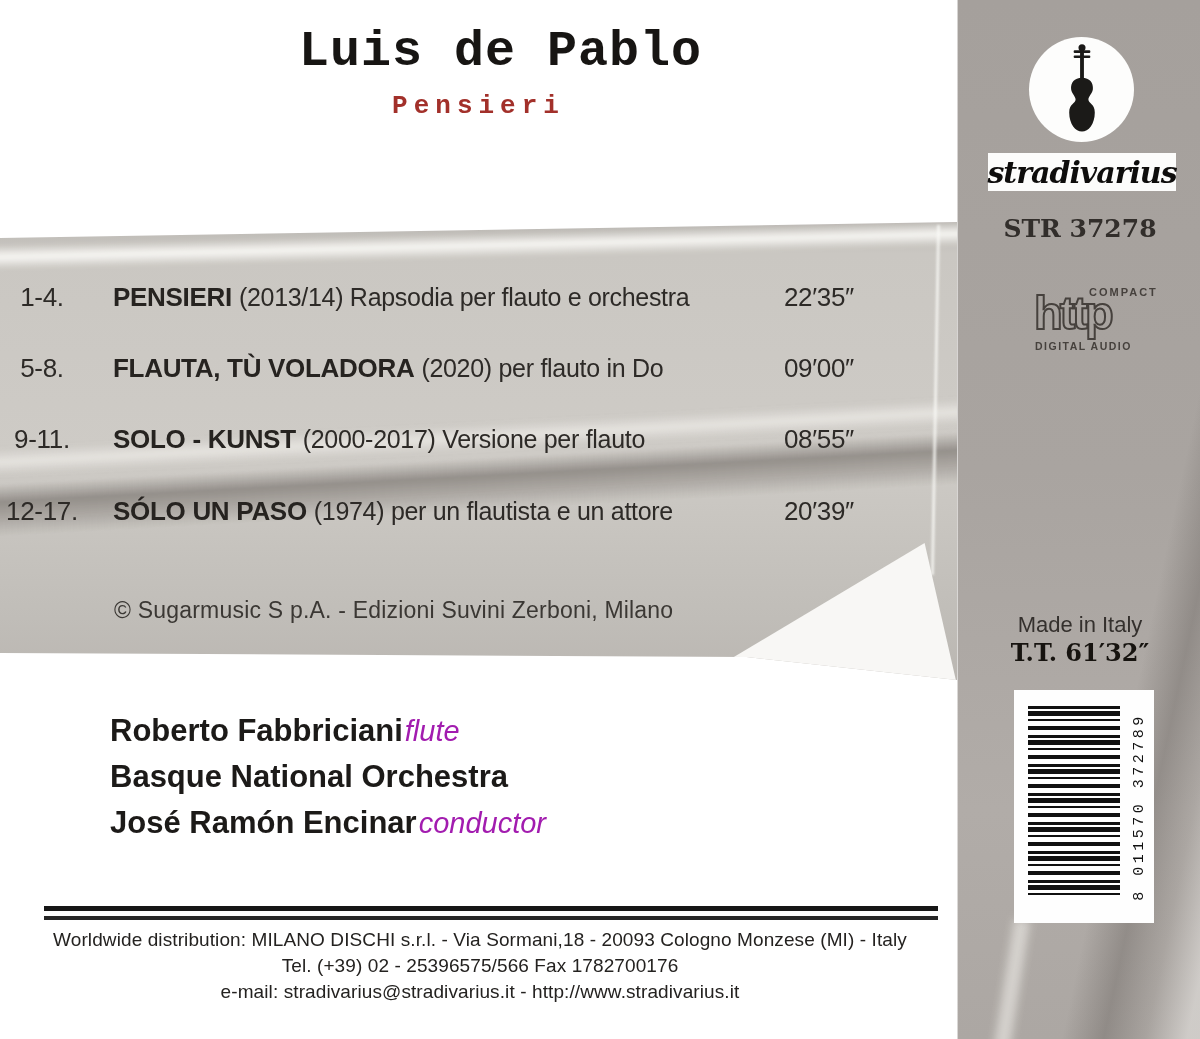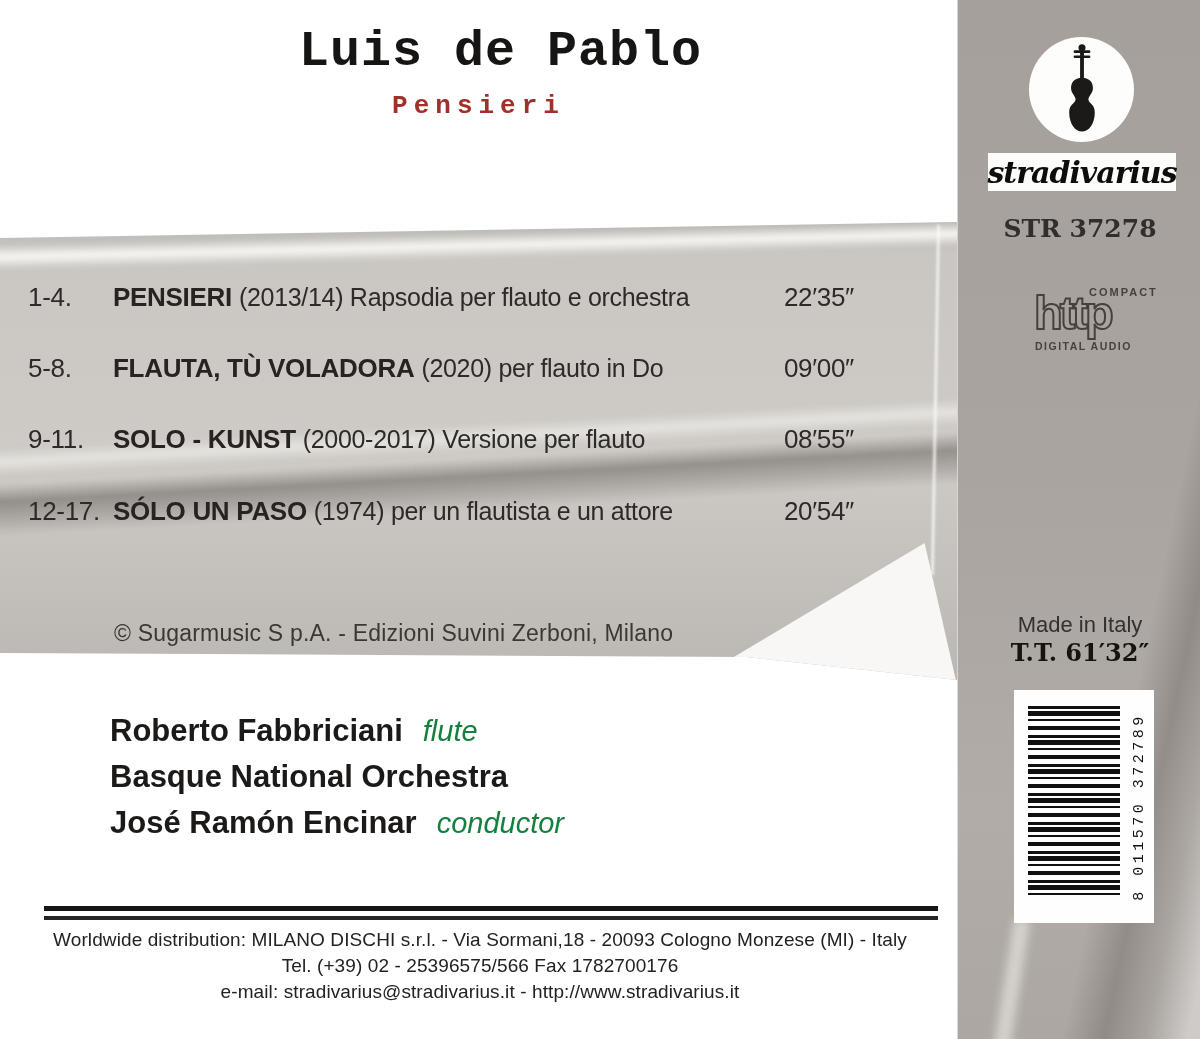--- a/index.html
+++ b/index.html
@@ -41,30 +41,30 @@
   .band-vline{
     position:absolute;right:20px;top:20px;width:3px;height:350px;
     background:rgba(250,250,247,.75);transform:rotate(1deg);filter:blur(1px);
   }
   .band-wedge{
     position:absolute;right:0;bottom:0;width:270px;height:142px;
     background:#f8f7f5;clip-path:polygon(88% 0,0 100%,100% 100%);
   }
   
   .track-row{position:absolute;left:0;width:870px;height:34px;font-size:26px;color:#2d2a27;letter-spacing:-0.3px;white-space:nowrap;}
-  .track-num{position:absolute;left:0;width:84px;text-align:left;margin-left:28px;}
+  .track-num{position:absolute;left:0;width:84px;text-align:center;}
   .track-ttl{position:absolute;left:113px;}
   .track-ttl b{font-weight:bold;color:#262320;}
   .track-ttl span{font-size:25px;}
   .track-dur{position:absolute;right:16px;}
-  .copyright{position:absolute;left:114px;top:597px;font-size:23px;color:#3b3834;letter-spacing:.2px;margin-top:23px;}
+  .copyright{position:absolute;left:114px;top:597px;font-size:23px;color:#3b3834;letter-spacing:.2px;}
   
   .credits{position:absolute;left:110px;top:708px;line-height:46px;font-size:31px;white-space:nowrap;}
   .credit-name{font-weight:bold;color:#1c1a18;margin-top:25px;}
-  .credit-role{font-style:italic;font-weight:normal;font-size:29px;color:#15803d;margin-left:20px;}
+  .credit-role{font-style:italic;font-weight:normal;font-size:29px;color:#a21caf;margin-left:2px;}
   
   .rule{position:absolute;left:44px;top:906px;width:894px;height:5px;
     border-top:5px solid #161616;border-bottom:4px solid #262626;background:#fdfdfd;}
   .distribution{position:absolute;left:28px;top:927px;width:904px;text-align:center;
     font-size:19px;line-height:26px;color:#242220;letter-spacing:.1px;}
   
   .sidebar{
     position:absolute;left:957px;top:0;width:243px;height:1039px;
     background:linear-gradient(to bottom,#a5a09c 0%,#a9a4a0 45%,#b1aca8 78%,#aca7a3 100%);
     border-left:1px solid rgba(255,255,255,.55);
@@ -152,21 +152,21 @@
       <span class="track-dur">09′00″</span>
     </div>
     <div class="track-row" style="top:424px">
       <span class="track-num">9-11.</span>
       <span class="track-ttl"><b>SOLO - KUNST</b> <span>(2000-2017) Versione per flauto</span></span>
       <span class="track-dur">08′55″</span>
     </div>
     <div class="track-row" style="top:496px">
       <span class="track-num">12-17.</span>
       <span class="track-ttl"><b>SÓLO UN PASO</b> <span>(1974) per un flautista e un attore</span></span>
-      <span class="track-dur">20′54″</span>
+      <span class="track-dur">20′39″</span>
     </div>
     <div class="copyright">© Sugarmusic S p.A. - Edizioni Suvini Zerboni, Milano</div>
   </div>
 
   <div class="credits">
     <div><span class="credit-name">Roberto Fabbriciani</span><span class="credit-role">flute</span></div>
     <div><span class="credit-name">Basque National Orchestra</span><span class="credit-role"></span></div>
     <div><span class="credit-name">José Ramón Encinar</span><span class="credit-role">conductor</span></div>
   </div>
 

